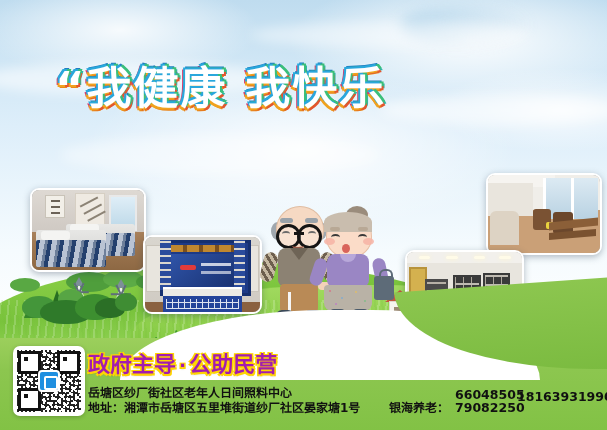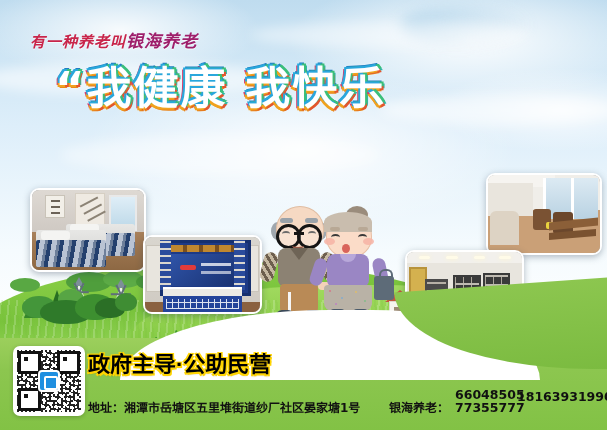--- a/index.html
+++ b/index.html
@@ -322,23 +322,23 @@
   .qr-tl{left:1px;top:1px;}
   .qr-tr{right:1px;top:1px;}
   .qr-bl{left:1px;bottom:1px;}
   .qr-logo{position:absolute;left:50%;top:50%;transform:translate(-50%,-50%);
     width:18px;height:18px;border-radius:4px;background:#1f8fe0;border:2px solid #fff;}
   .qr-logo:after{content:"";position:absolute;left:4px;top:4px;width:10px;height:10px;
     border:2px solid #fff;border-radius:2px;}
 
   .headline{
     position:absolute;left:88px;top:346px;
-    font-family:Liberation Sans, sans-serif;
+    font-family:Liberation Mono, monospace;
     font-weight:bold;font-size:22px;letter-spacing:0px;
-    color:#000000;white-space:nowrap;
+    color:#a21caf;white-space:nowrap;
     text-shadow:
       -1.5px -1.5px 0 #ffd400, 1.5px -1.5px 0 #ffd400,
       -1.5px  1.5px 0 #ffd400, 1.5px  1.5px 0 #ffd400,
        0 2px 2px rgba(0,0,0,.22);
   }
   .org{
     position:absolute;left:88px;top:369px;
     font-size:11.5px;font-weight:bold;color:#1b1b1b;white-space:nowrap;
     font-family:"DejaVu Sans","Liberation Sans",sans-serif;
   }
@@ -374,23 +374,20 @@
 <div class="poster">
 
   <div class="sky">
     <div class="skyblue-patch"></div>
     <div class="cloudband cb1"></div>
     <div class="cloudband cb2"></div>
     <div class="cloudband cb3"></div>
     <div class="cloudband cb4"></div>
   </div>
 
-  <div class="tagline">
-    <span>有一种养老叫</span><span class="hl">银海养老</span>
-  </div>
 
   <div class="slogan">
     <div class="sl-line sl1">“我健康 我快乐</div>
   </div>
 
   <div class="hill"></div>
   <div class="hill2"></div>
   <div class="grass-tex"></div>
 
   <div class="shrub s4"></div>
@@ -575,21 +572,22 @@
     <div class="qr-canvas">
       <div class="qr-noise"></div>
       <div class="qr-eye qr-tl"></div>
       <div class="qr-eye qr-tr"></div>
       <div class="qr-eye qr-bl"></div>
       <div class="qr-logo"></div>
     </div>
   </div>
 
   <div class="headline">政府主导·公助民营</div>
+  <div class="center">岳塘区纱厂街社区老年人日间照料中心</div>
   <div class="addr">地址：湘潭市岳塘区五里堆街道纱厂社区晏家塘1号</div>
   <div class="tel-label">银海养老：</div>
   <div class="tel-nums">
     <div>66048505</div>
-    <div>77355777</div>
+    <div>79082250</div>
   </div>
   <div class="tel-mobile">18163931990</div>
 
 </div>
 
 </body></html>

